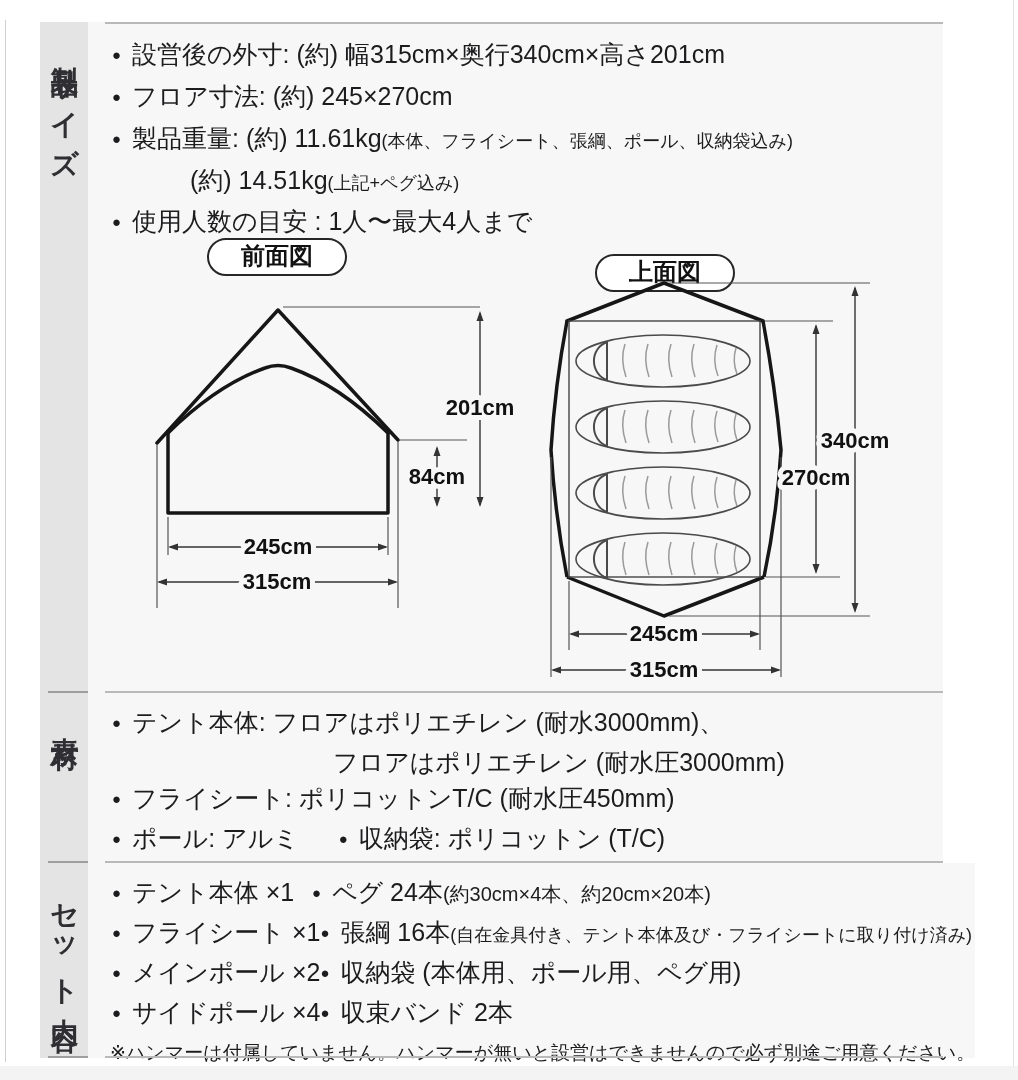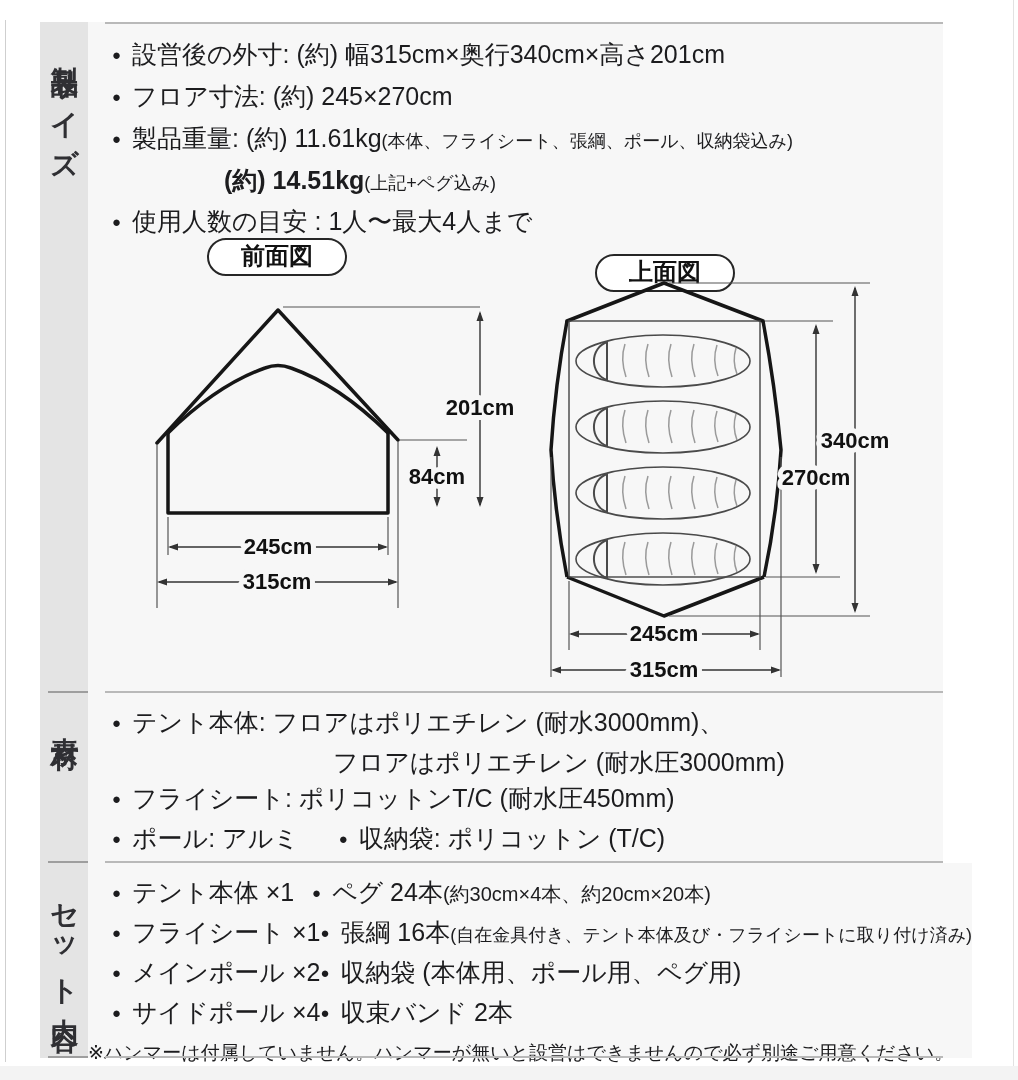--- a/index.html
+++ b/index.html
@@ -29,30 +29,30 @@
   
   .hline{position:absolute;left:65px;width:838px;height:2px;background:#b9b9b9;}
   .tline{position:absolute;left:8px;width:40px;height:2px;background:#9e9e9e;}
 
   
   .row{display:flex;align-items:baseline;padding-left:24px;font-size:25px;line-height:38px;font-weight:500;white-space:nowrap;}
   .bullet{flex:0 0 20px;font-size:15px;position:relative;top:-3px;color:#1c1c1e;}
   .small{font-size:18px;font-weight:500;}
   .md{font-size:20px;}
   .sizes{padding-top:13px;}
-  .indent-weight{margin-left:112px;font-weight:bold;}
+  .indent-weight{margin-left:78px;}
   .mats{padding-top:11px;}
   .mats .row{line-height:36px;}
   .indent-floor{margin-left:221px;}
   .gap40{display:inline-block;width:40px;}
   .sets{padding-top:11px;}
   .sets .row{line-height:36px;}
   .setrow .lcol{flex:0 0 200px;display:flex;align-items:baseline;}
   .setrow .rcol{display:flex;align-items:baseline;}
-  .footnote{font-size:19px;line-height:30px;margin-top:4px;font-weight:500;white-space:nowrap;}
+  .footnote{font-size:19px;line-height:30px;padding-left:22px;margin-top:4px;font-weight:500;white-space:nowrap;}
 
   
   .pill{position:absolute;top:216px;width:136px;height:34px;background:#fff;
     border:2.5px solid #262626;border-radius:20px;display:flex;align-items:flex-start;justify-content:center;
     font-size:24px;font-weight:700;color:#111;}
   #pill-front{left:119px;}
   #pill-top{left:507px;margin-top:16px;}
 
   .diagram-svg{position:absolute;left:17px;top:253px;}
   svg text{font-family:"Liberation Sans","DejaVu Sans",sans-serif;font-size:22px;font-weight:600;fill:#111;

